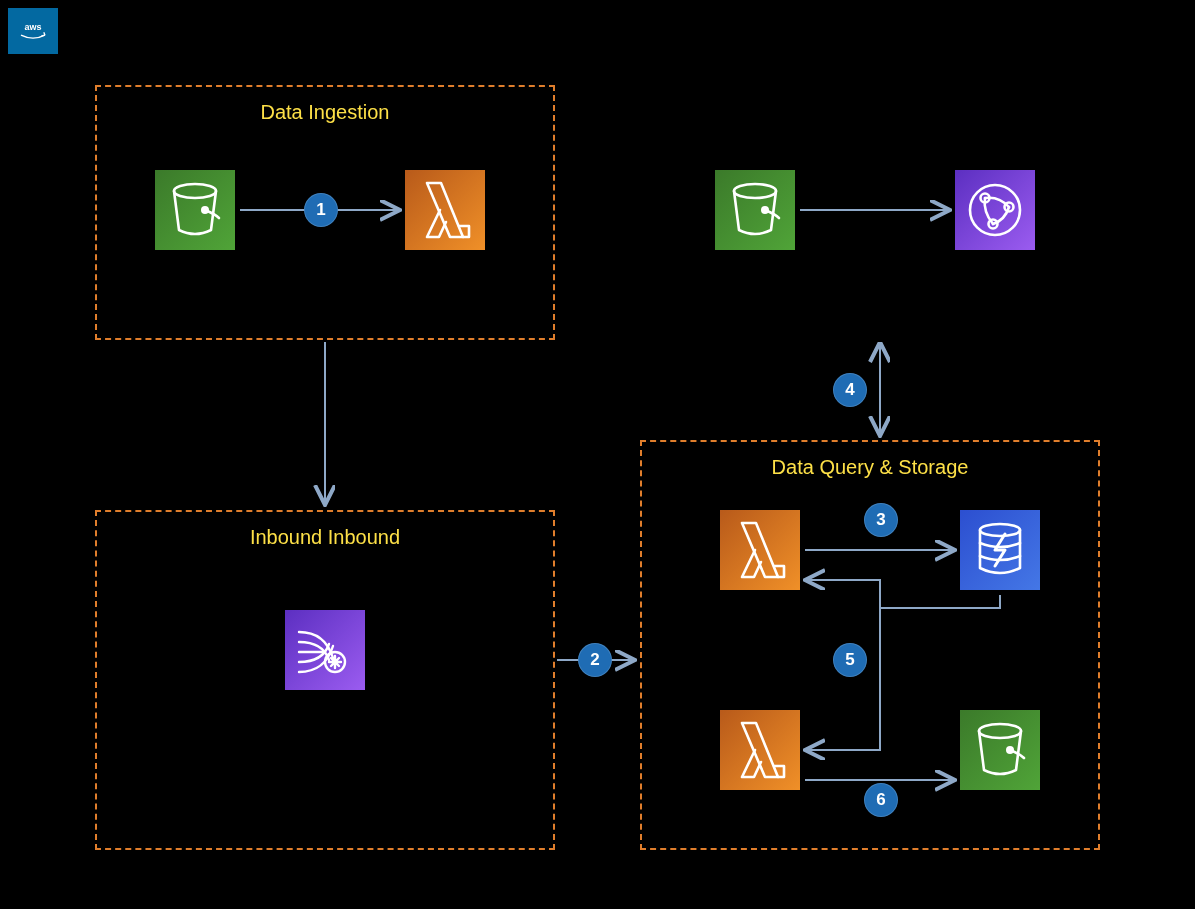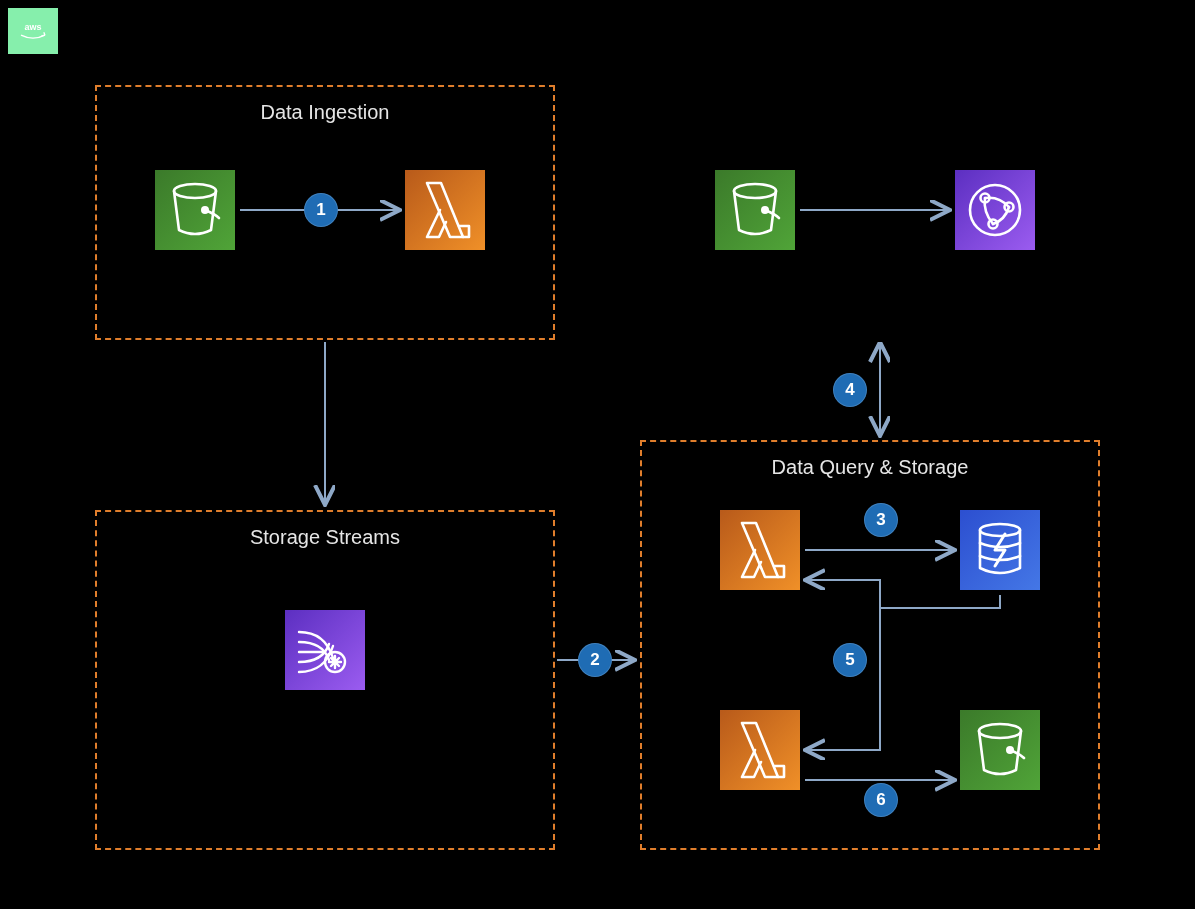--- a/index.html
+++ b/index.html
@@ -1,20 +1,20 @@
 <!DOCTYPE html>
 <html><head>
 <meta charset="utf-8">
 <style>
   html, body { margin:0; padding:0; background:#000; font-family:"Amazon Ember","Helvetica Neue",Arial,sans-serif; }
   .canvas { position:relative; width:1195px; height:909px; background:#000; }
-  .aws-logo { position:absolute; left:8px; top:8px; width:50px; height:46px; background:#86efac; display:flex; flex-direction:column; align-items:center; justify-content:center; }
+  .aws-logo { position:absolute; left:8px; top:8px; width:50px; height:46px; background:#0369a1; display:flex; flex-direction:column; align-items:center; justify-content:center; }
   .aws-logo svg { width:36px; height:22px; }
   .group { position:absolute; border:2px dashed #e07e2c; box-sizing:border-box; }
-  .group-title { position:absolute; left:0; right:0; top:14px; text-align:center; color:#e5e5e5; font-size:20px; font-weight:500; }
+  .group-title { position:absolute; left:0; right:0; top:14px; text-align:center; color:#fde047; font-size:20px; font-weight:500; }
   .service { position:absolute; width:80px; height:80px; display:inline-block; }
   .service svg { width:80px; height:80px; display:block; }
   .circle-num { position:absolute; width:34px; height:34px; border-radius:50%; background:#1f6cb4; color:#fff; font-size:17px; font-weight:600; display:flex; align-items:center; justify-content:center; box-shadow:0 0 0 1px rgba(255,255,255,0.15) inset; }
   .arrow-line { position:absolute; stroke:#8ea8c7; stroke-width:2; fill:none; }
   .arrow-svg { position:absolute; overflow:visible; }
 </style>
 </head>
 <body>
 
 <div class="canvas">
@@ -26,21 +26,21 @@
       <path d="M50 25 l-2 -5 m2 5 l-6 1" stroke="#fff" stroke-width="2.2" fill="none"></path>
     </svg>
   </div>
 
   <div class="group" style="left:95px; top:85px; width:460px; height:255px;">
     <div class="group-title">Data Ingestion</div>
   </div>
 
 
   <div class="group" style="left:95px; top:510px; width:460px; height:340px;">
-    <div class="group-title">Storage Streams</div>
+    <div class="group-title">Inbound Inbound</div>
   </div>
 
   <div class="group" style="left:640px; top:440px; width:460px; height:410px;">
     <div class="group-title">Data Query &amp; Storage</div>
   </div>
 
   <svg width="0" height="0" style="position:absolute">
     <defs>
       <linearGradient id="g-s3" x1="0" y1="0" x2="1" y2="1">
           <stop offset="0" stop-color="#3b7a2a"></stop>

